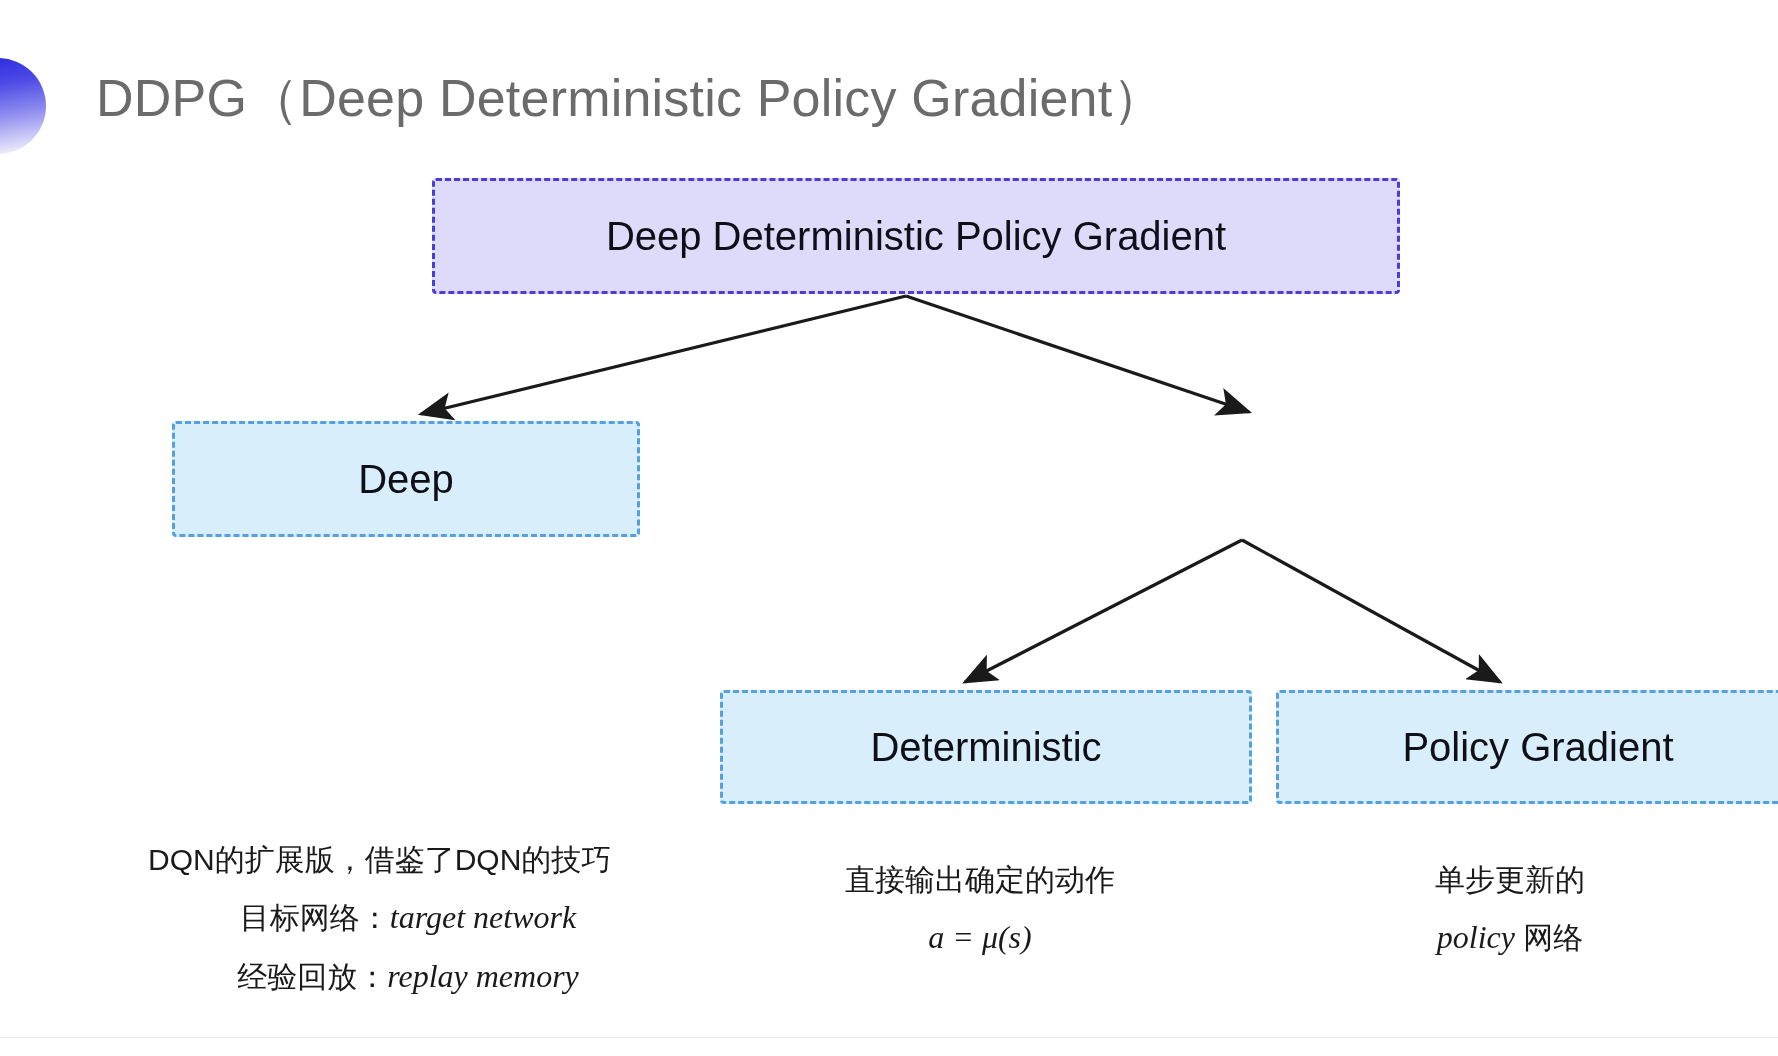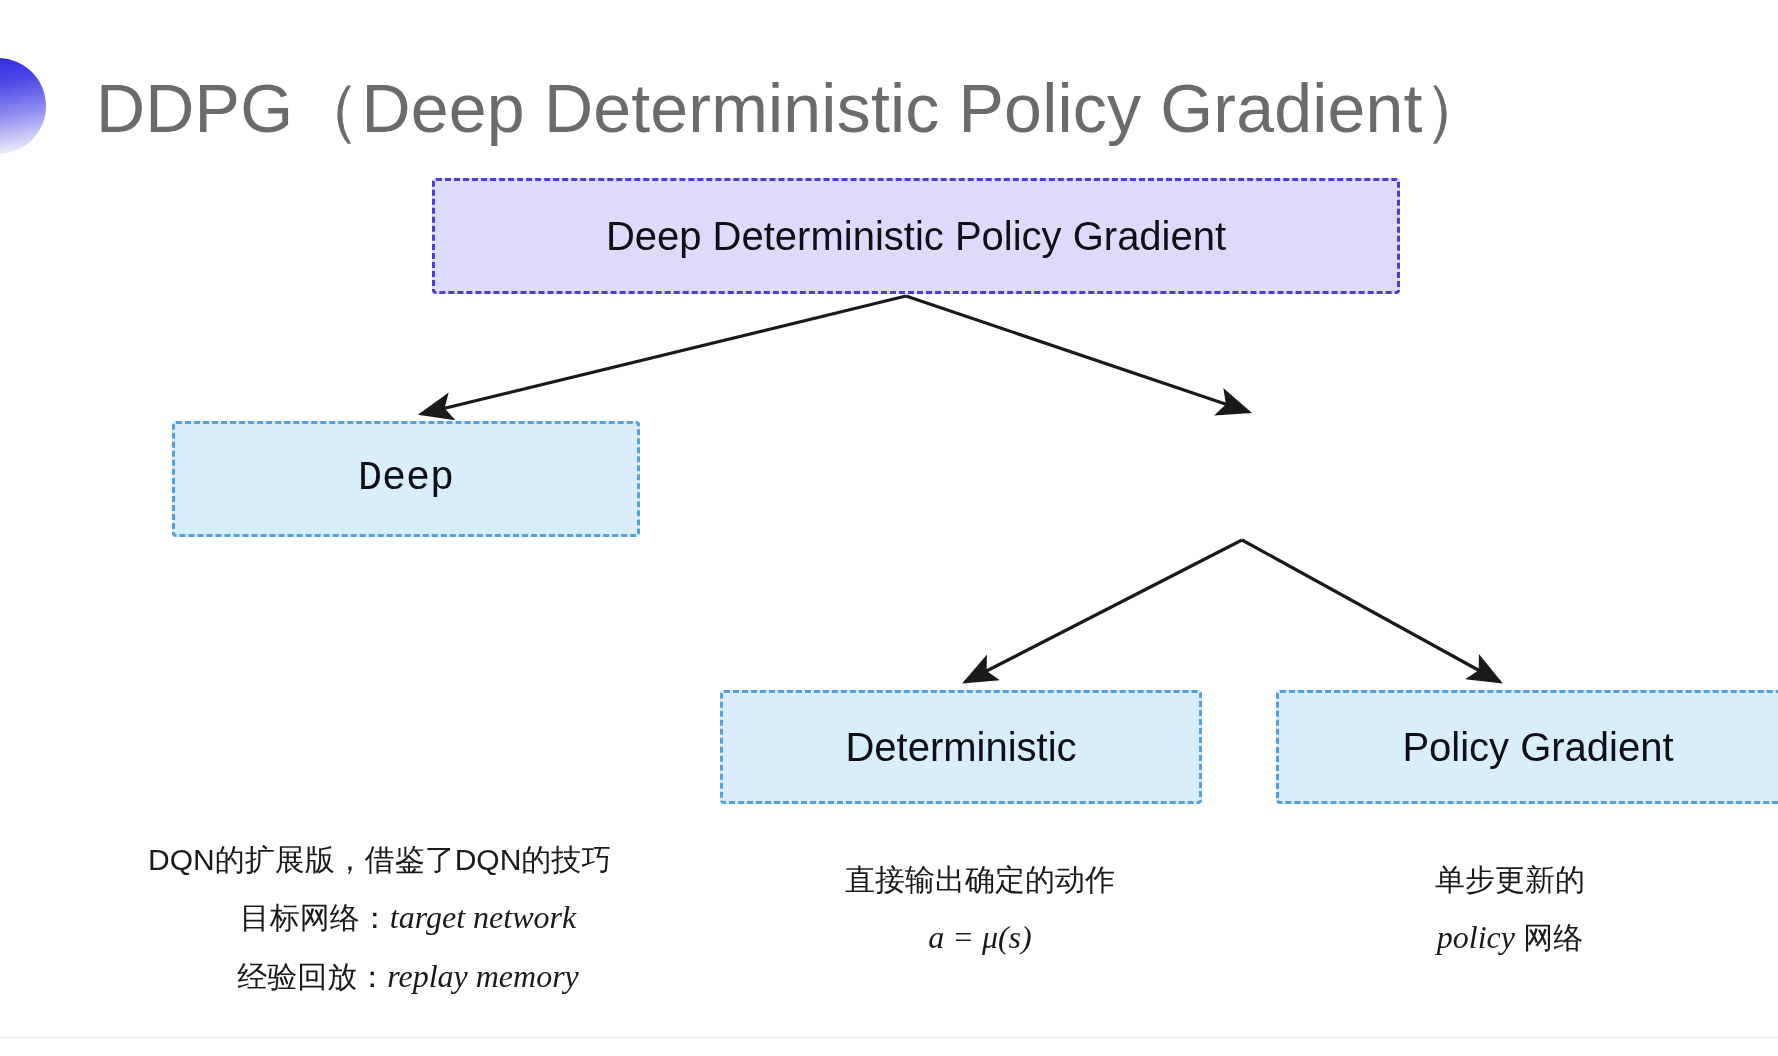--- a/index.html
+++ b/index.html
@@ -42,21 +42,21 @@
     top: 58px;
     width: 72px;
     height: 96px;
     border-radius: 0 48px 48px 0;
     background: linear-gradient(170deg, #2a2ae0 0%, #4d4ae6 28%, #8f8df0 58%, #cfcdf8 82%, #ffffff 100%);
   }
   .slide-title {
     position: absolute;
     left: 96px;
     top: 66px;
-    font-size: 68px;
+    font-size: 52px;
     letter-spacing: 0.2px;
     color: #6b6b6b;
     font-weight: 400;
     white-space: nowrap;
     line-height: 1.25;
   }
 
   
   .node {
     position: absolute;
@@ -73,23 +73,23 @@
   .node.purple {
     background: #dedaf9;
     border: 3px dashed #4a3ed6;
   }
   .node.cyan {
     background: #d8eefa;
     border: 3px dashed #55a0dd;
   }
 
   #node-root      { left: 432px;  top: 178px; width: 968px;  height: 116px; font-size: 40px; }
-  #node-deep      { left: 172px;  top: 421px; width: 468px;  height: 116px; font-size: 40px; font-family: Liberation Mono, monospace; }
+  #node-deep      { left: 172px;  top: 421px; width: 468px;  height: 116px; font-size: 40px; }
   #node-dpg       { left: 846px;  top: 420px; width: 820px;  height: 118px; font-size: 40px; }
-  #node-det       { left: 720px;  top: 690px; width: 482px;  height: 114px; font-size: 40px; }
+  #node-det       { left: 720px;  top: 690px; width: 532px;  height: 114px; font-size: 40px; }
   #node-pg        { left: 1276px; top: 690px; width: 524px;  height: 114px; font-size: 40px; }
 
   
   #arrows {
     position: absolute;
     left: 0; top: 0;
     width: 1778px;
     height: 1056px;
     pointer-events: none;
   }

